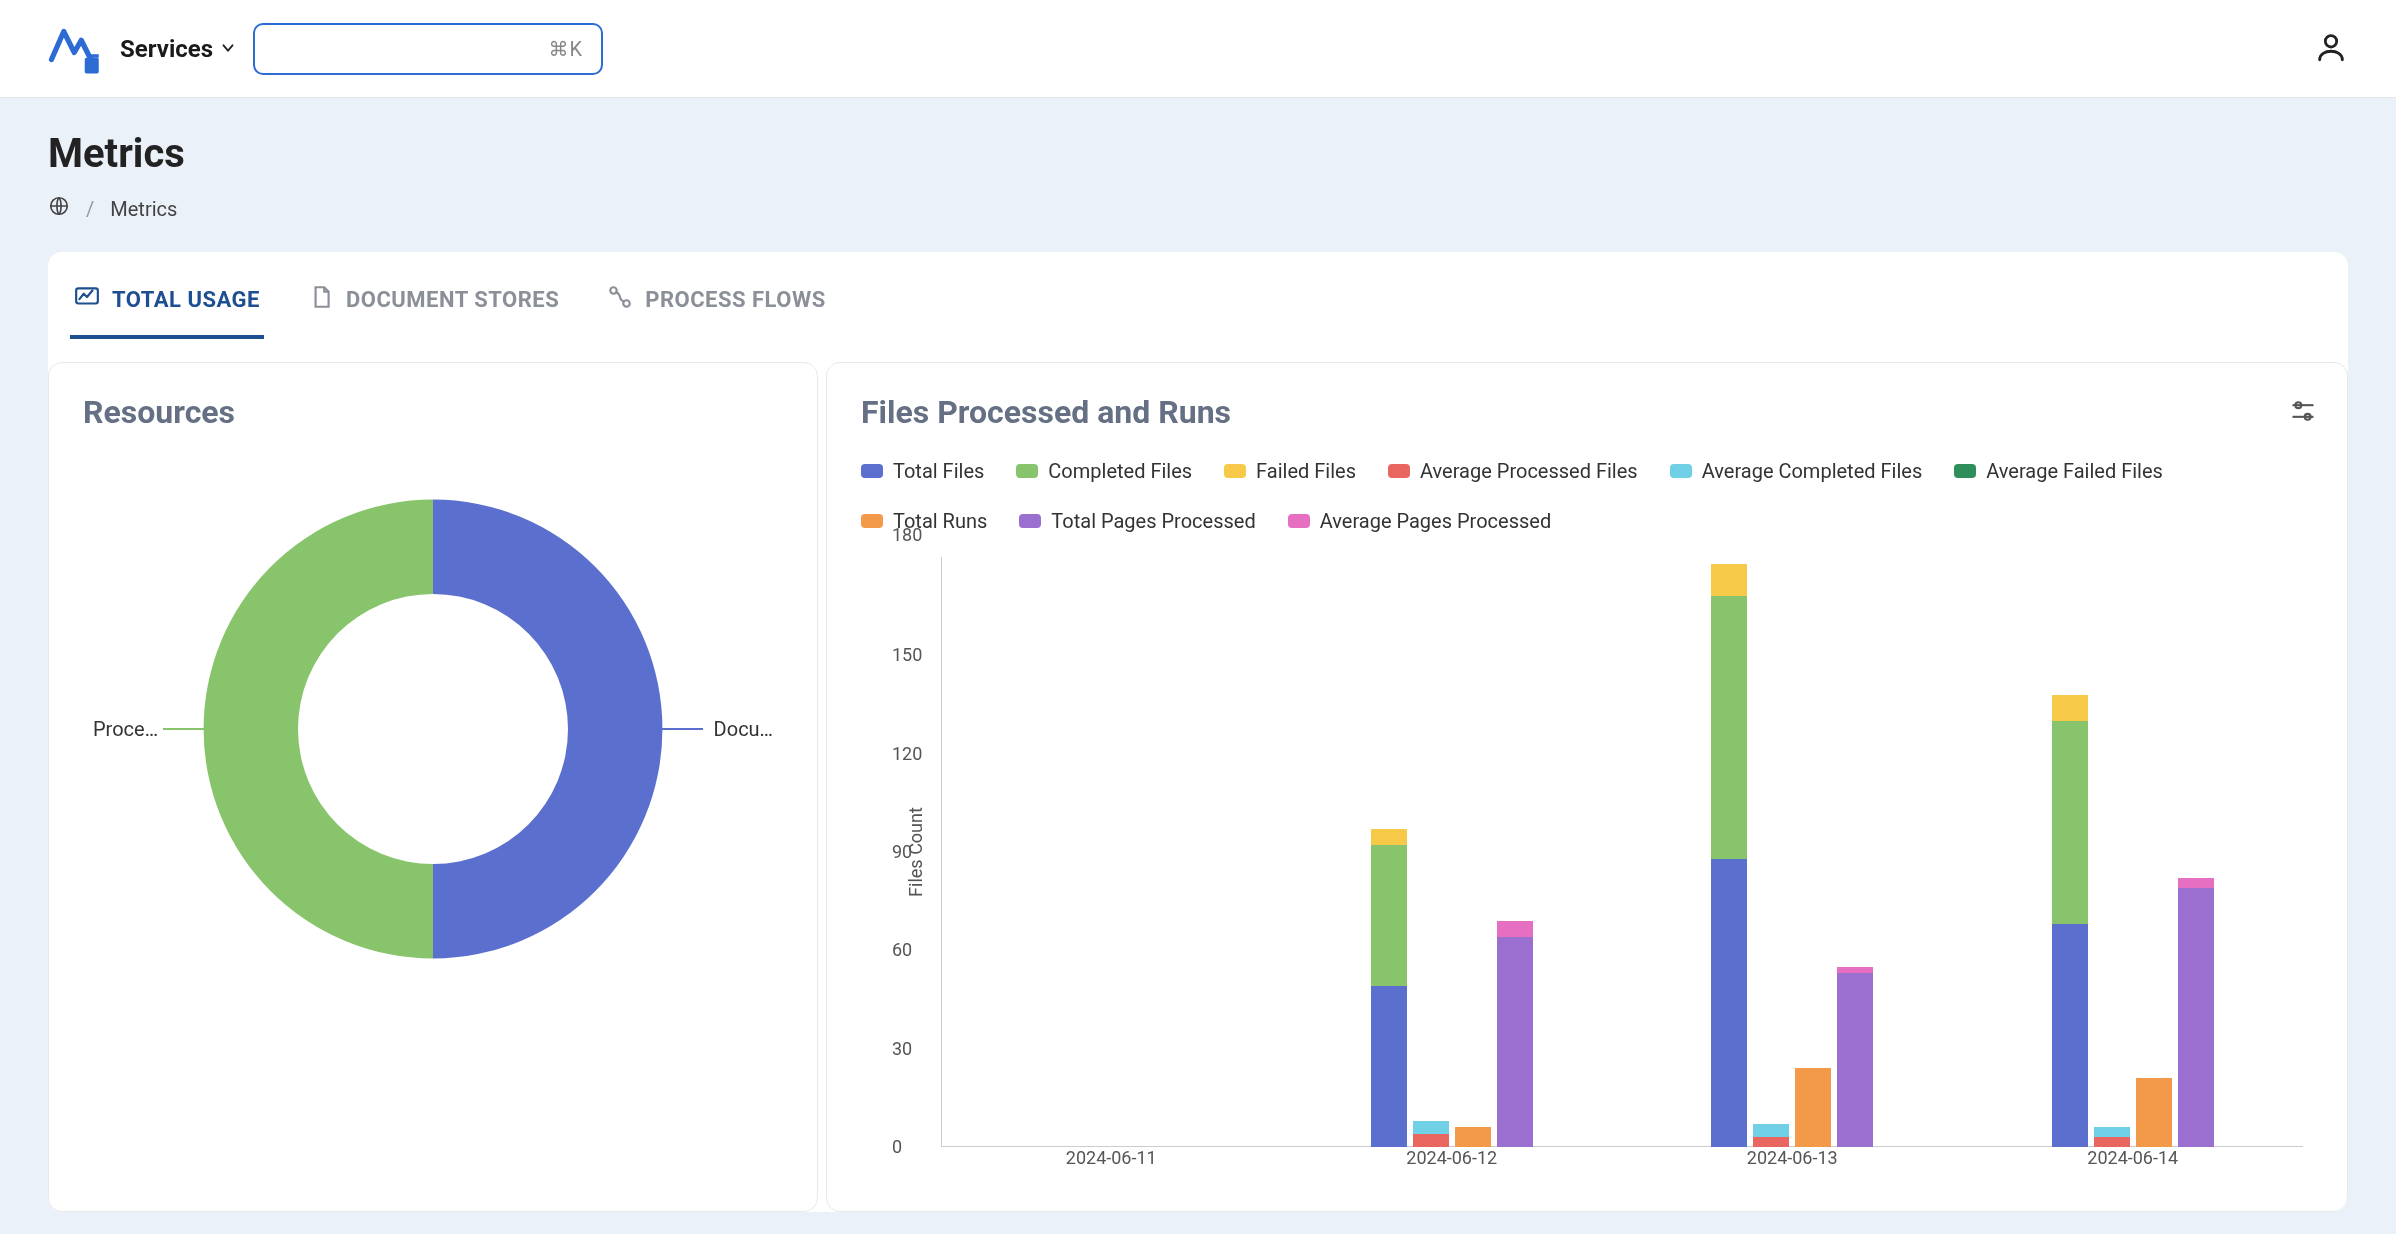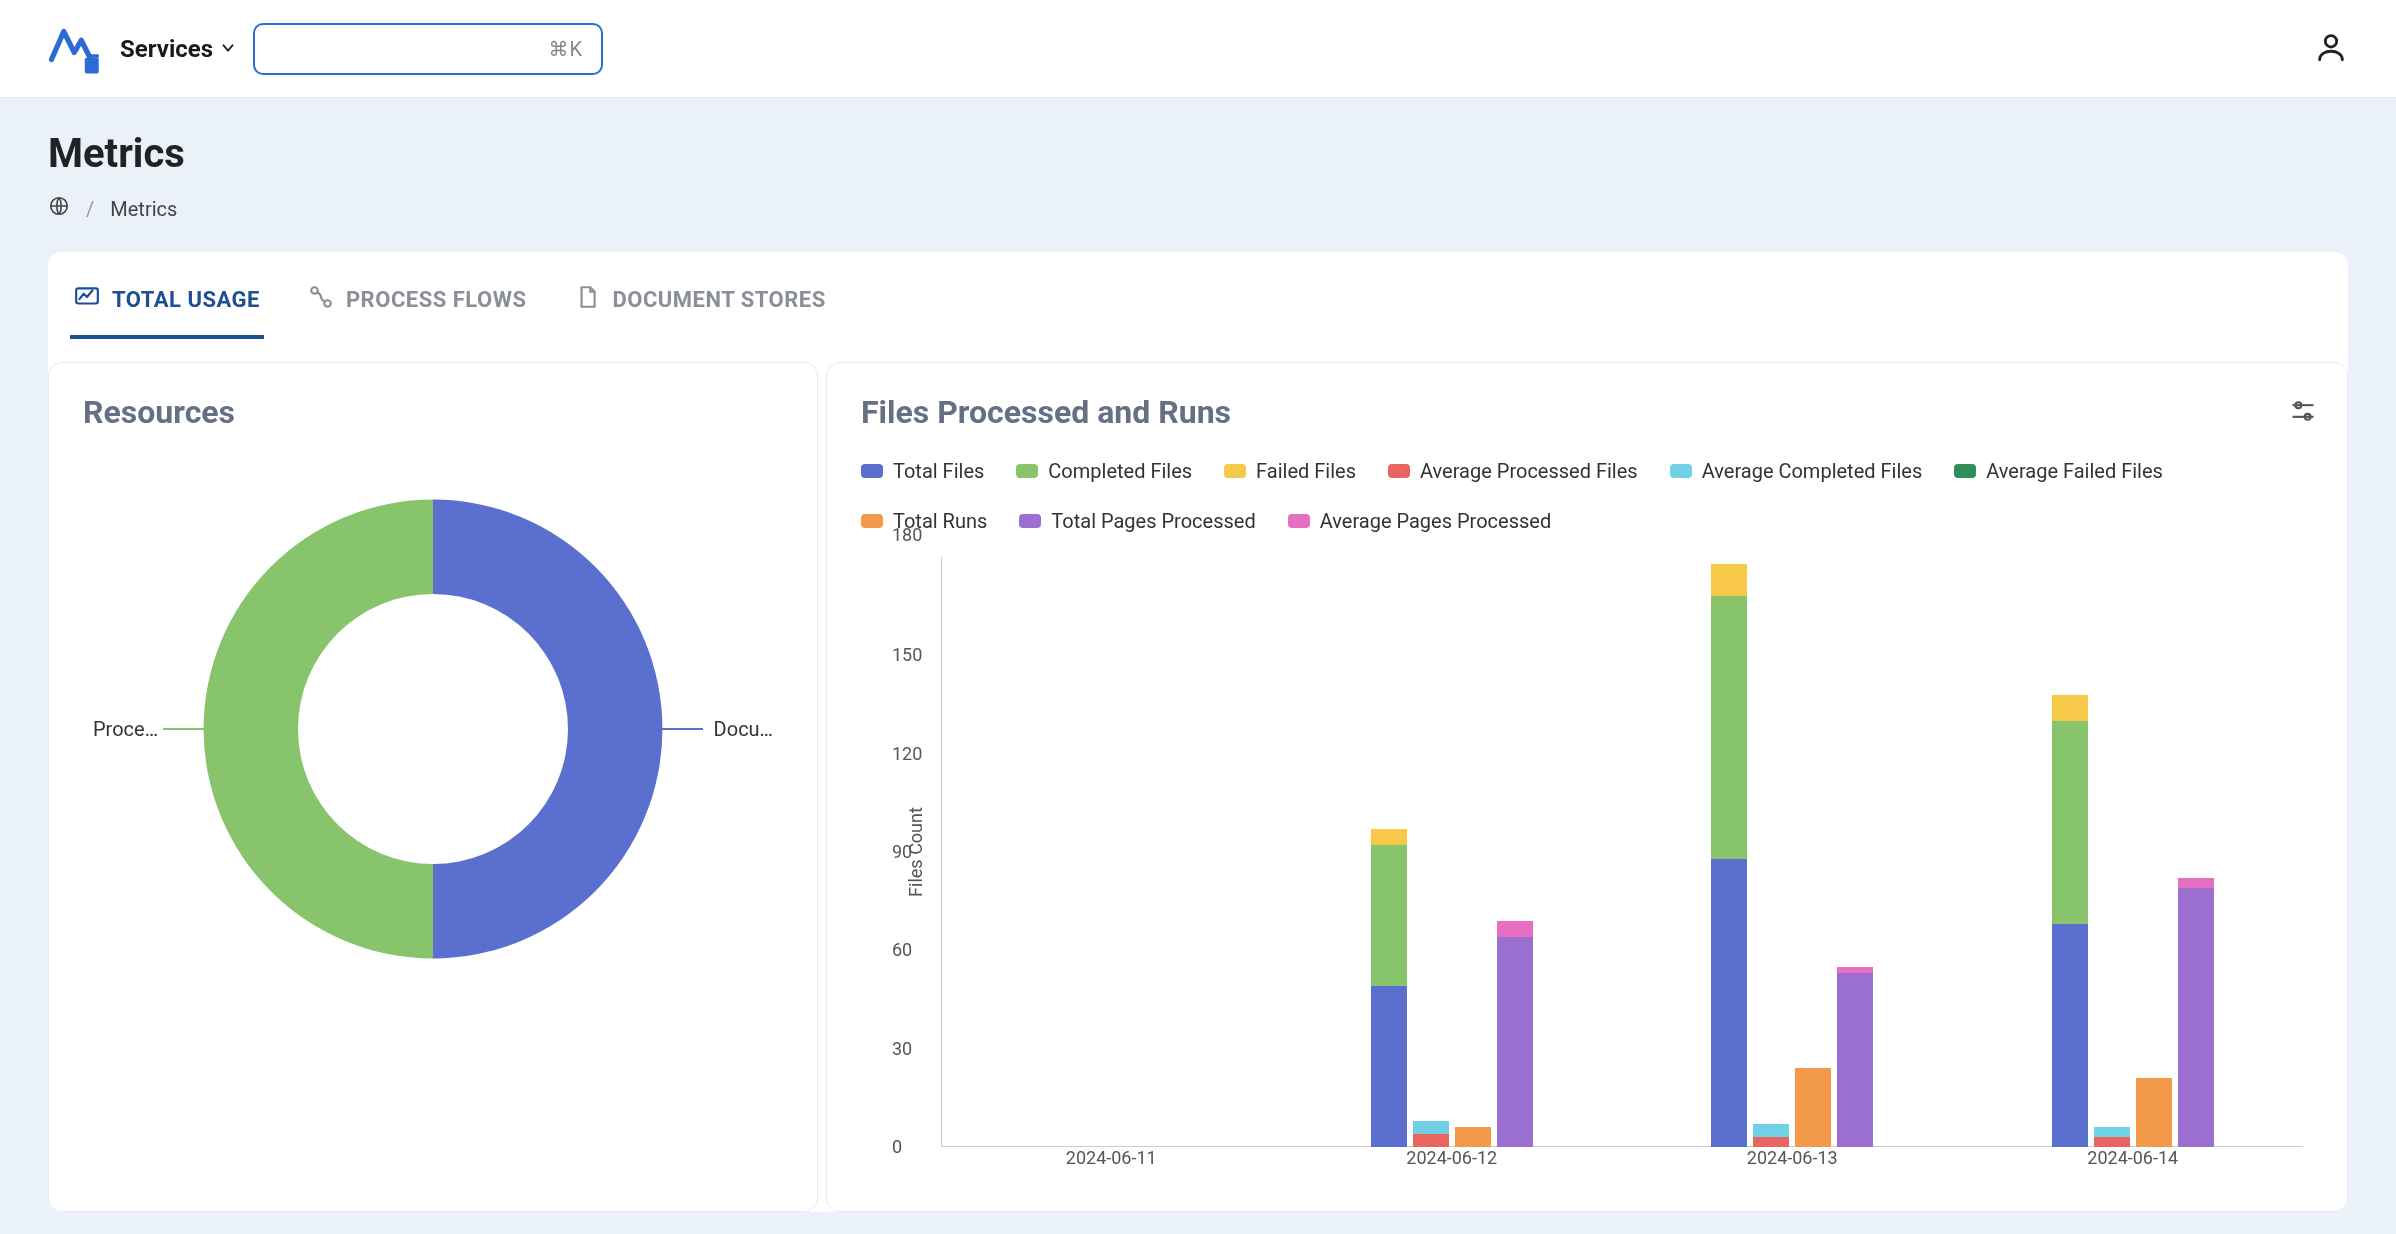--- a/index.html
+++ b/index.html
@@ -290,35 +290,35 @@
           <svg viewBox="0 0 24 24">
               <rect x="2" y="4" width="20" height="14" rx="2" fill="none" stroke="#1d4f91" stroke-width="2"></rect>
               <path d="M5 14l4-5 3 3 5-6" fill="none" stroke="#1d4f91" stroke-width="2" stroke-linecap="round" stroke-linejoin="round"></path>
             </svg>
         </span>
         <span>TOTAL USAGE</span>
       </div>
       <div class="tab">
         <span>
           <svg viewBox="0 0 24 24">
+              <path d="M7 3h8l4 4v14H7z" fill="none" stroke="#8a8f98" stroke-width="2"></path>
+              <path d="M15 3v4h4" fill="none" stroke="#8a8f98" stroke-width="2"></path>
+            </svg>
+        </span>
+        <span>DOCUMENT STORES</span>
+      </div>
+      <div class="tab">
+        <span>
+          <svg viewBox="0 0 24 24">
               <circle cx="6" cy="6" r="3" fill="none" stroke="#8a8f98" stroke-width="2"></circle>
               <circle cx="18" cy="18" r="3" fill="none" stroke="#8a8f98" stroke-width="2"></circle>
               <path d="M8 8c6 0 2 8 8 8" fill="none" stroke="#8a8f98" stroke-width="2"></path>
             </svg>
         </span>
         <span>PROCESS FLOWS</span>
-      </div>
-      <div class="tab">
-        <span>
-          <svg viewBox="0 0 24 24">
-              <path d="M7 3h8l4 4v14H7z" fill="none" stroke="#8a8f98" stroke-width="2"></path>
-              <path d="M15 3v4h4" fill="none" stroke="#8a8f98" stroke-width="2"></path>
-            </svg>
-        </span>
-        <span>DOCUMENT STORES</span>
       </div>
     </div>
 
     <div class="cards">
 
       <div class="card resources">
         <div class="card-title">Resources</div>
         <div class="donut-wrap">
           <span class="side-label left">Proce…</span>
           <span class="side-label right">Docu…</span>

